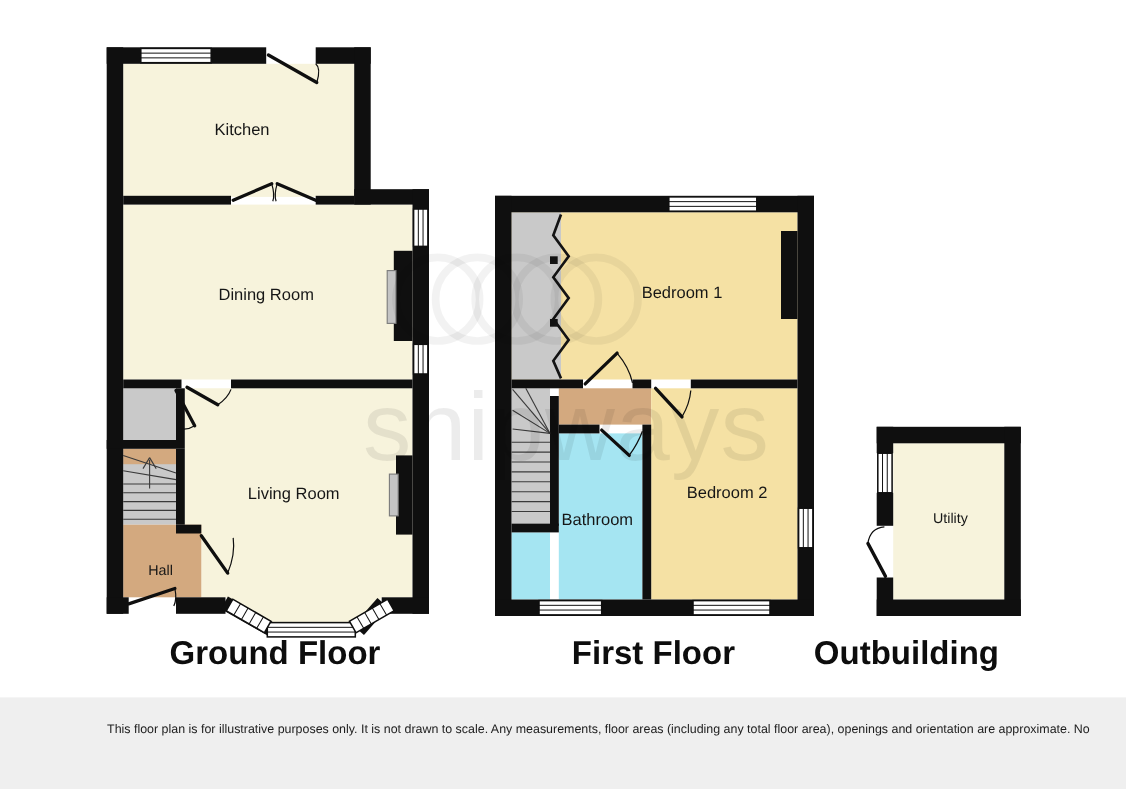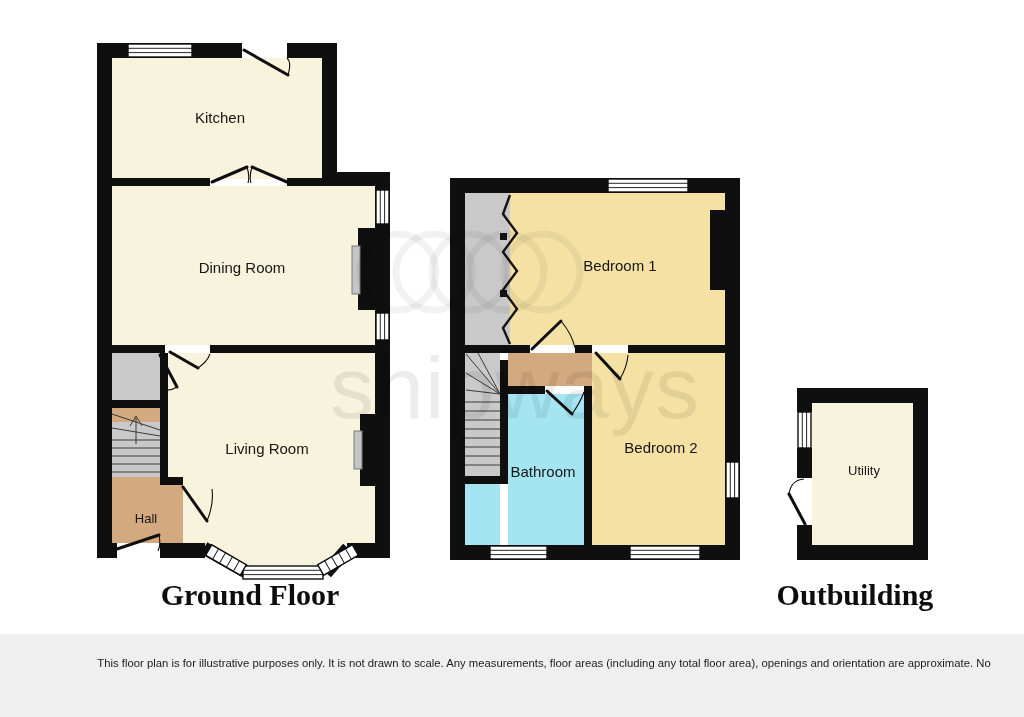--- a/index.html
+++ b/index.html
@@ -15,21 +15,21 @@
   .gray{fill:var(--c-stairs_gray,#c9c9c9);}
   .fp{fill:var(--c-fireplace_gray,#c4c4c4);stroke:#7a7a7a;stroke-width:1;}
   .win{fill:#ffffff;stroke:#0f0f0f;stroke-width:1.4;}
   .winline{stroke:#0f0f0f;stroke-width:0.9;}
   .leaf{stroke:#0f0f0f;stroke-width:3;fill:none;stroke-linecap:round;}
   .arc{stroke:#0f0f0f;stroke-width:1.1;fill:none;}
   .tread{stroke:#3a3a3a;stroke-width:1;}
   .zig{stroke:#141414;stroke-width:2.4;fill:none;}
   .room-label{font-family:"Liberation Sans",sans-serif;font-size:15px;fill:#161616;}
   .room-label-sm{font-family:"Liberation Sans",sans-serif;font-size:13px;fill:#161616;}
-  .floor-title{position:absolute;transform:translateX(-50%);font-size:30px;font-weight:700;color:#0d0d0d;white-space:nowrap;font-family:Liberation Serif, serif;}
+  .floor-title{position:absolute;transform:translateX(-50%);font-size:30px;font-weight:700;color:#0d0d0d;white-space:nowrap;}
   .disclaimer{position:absolute;left:0;top:656px;width:1024px;text-align:center;font-size:11.3px;color:#1c1c1c;line-height:14px;margin-left:32px;}
   .wm-text{font-family:"Liberation Sans",sans-serif;font-size:88px;fill:#000000;opacity:0.07;letter-spacing:1px;}
   .wm-circle{fill:none;stroke:#000000;stroke-width:7;opacity:0.05;}
 </style>
 </head>
 <body>
 
 <div class="canvas">
   <div class="footer-strip" style="background: rgb(239, 239, 239);"></div>
 
@@ -260,18 +260,19 @@
     <text class="room-label" x="242" y="273" text-anchor="middle">Dining Room</text>
     <text class="room-label" x="267" y="454" text-anchor="middle">Living Room</text>
     <text class="room-label-sm" x="146" y="523" text-anchor="middle">Hall</text>
     <text class="room-label" x="620" y="271" text-anchor="middle">Bedroom 1</text>
     <text class="room-label" x="661" y="453" text-anchor="middle">Bedroom 2</text>
     <text class="room-label" x="543" y="477" text-anchor="middle">Bathroom</text>
     <text class="room-label-sm" x="864" y="475" text-anchor="middle">Utility</text>
   </svg>
 
   <div class="floor-title" style="left:250px;top:578px;">Ground Floor</div>
-  <div class="floor-title" style="left:855px;top:578px;">Outbuilding</div>
+  <div class="floor-title" style="left:594px;top:578px;">First Floor</div>
+  <div class="floor-title" style="left:824px;top:578px;">Outbuilding</div>
 
   <div class="disclaimer">
     <div>This floor plan is for illustrative purposes only. It is not drawn to scale. Any measurements, floor areas (including any total floor area), openings and orientation are approximate. No</div>
   </div>
 </div>
 
 </body></html>

